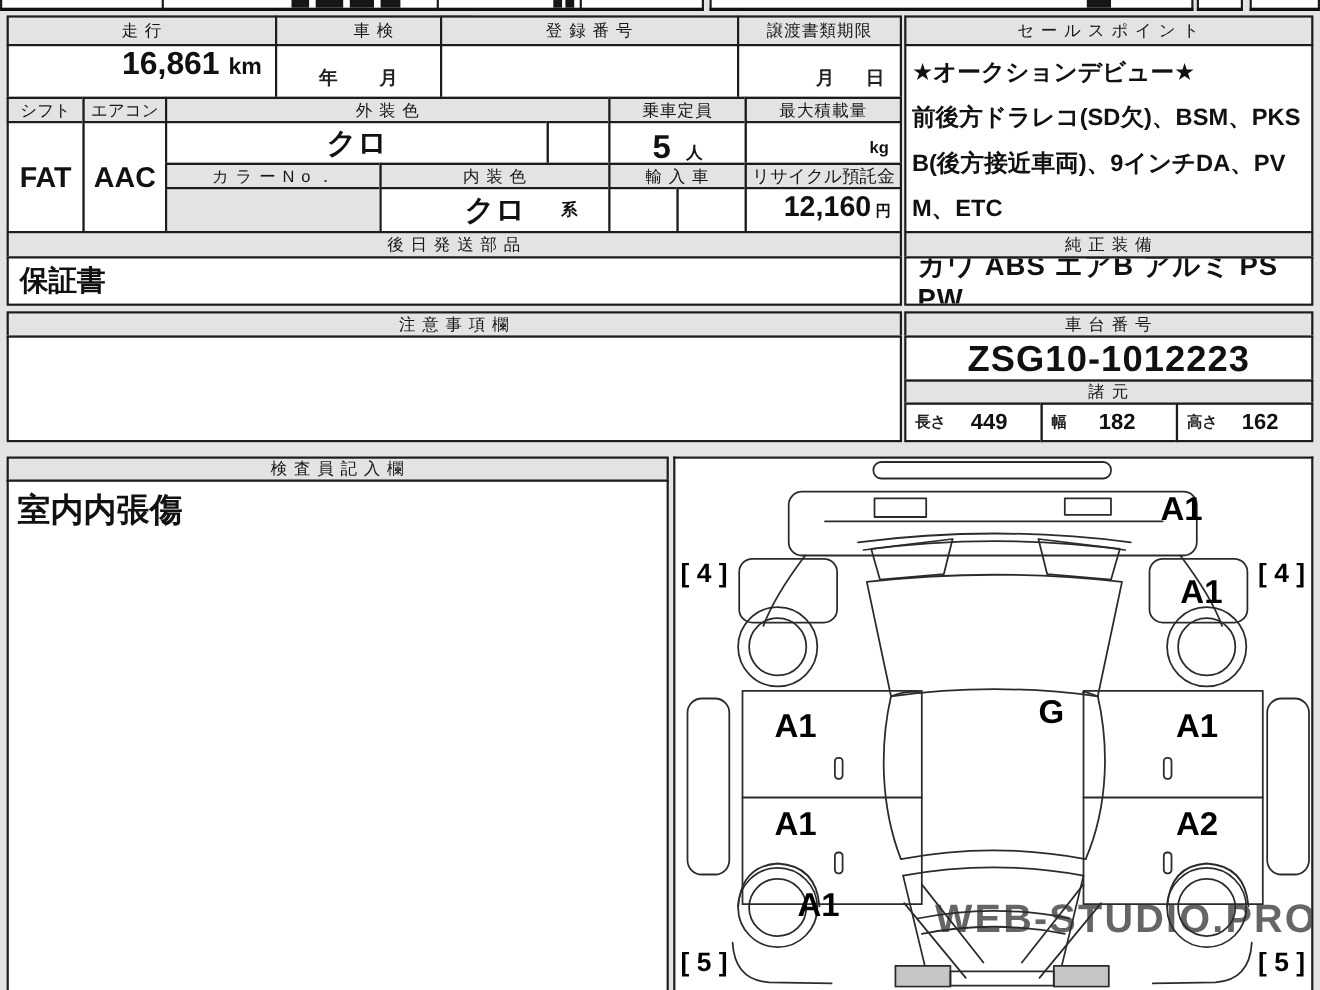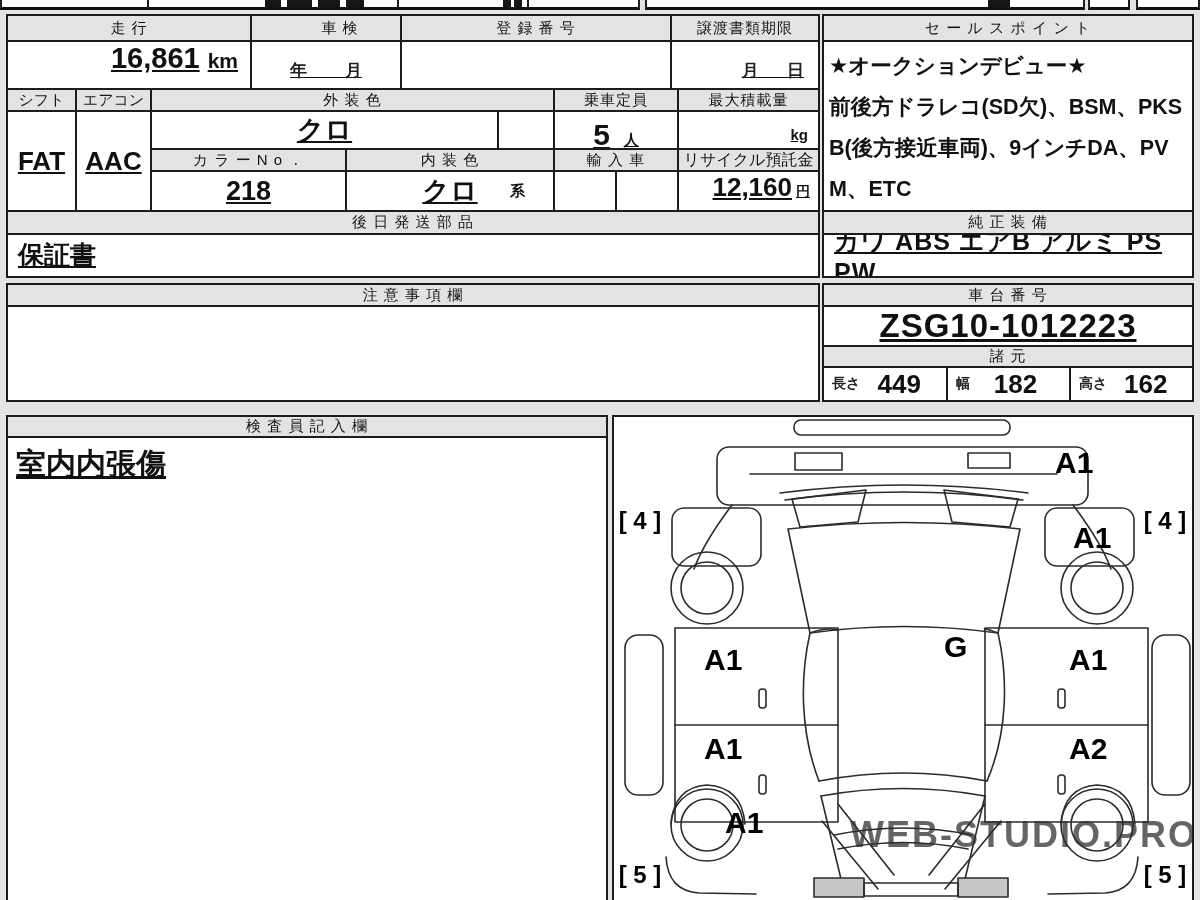--- a/index.html
+++ b/index.html
@@ -4,21 +4,21 @@
 <style>
   html,body{margin:0;padding:0;background:#cfcfcf;}
   .sheet{
     position:relative;width:1200px;height:900px;background:#e4e4e4;overflow:hidden;
     font-family:"Liberation Sans","DejaVu Sans",sans-serif;color:#111;
   }
   .cell{position:absolute;box-sizing:border-box;border:2px solid #1c1c1c;background:#fff;}
   .hdr{background:#e3e3e3;display:flex;align-items:center;justify-content:center;
        font-size:15px;color:#151515;letter-spacing:1px;white-space:pre;}
   .hdr.sm{font-size:16px;letter-spacing:0;}
-  .val{font-weight:bold;display:flex;align-items:center;justify-content:center;overflow:hidden;text-decoration:underline;}
+  .val{font-weight:bold;display:flex;align-items:center;justify-content:center;overflow:hidden;}
   .right-base{justify-content:flex-end;align-items:baseline;}
   .bottom{align-items:flex-end;}
   .pre{white-space:pre;}
   .noborder-bottom{border-bottom:none;}
   
   .strip{position:absolute;box-sizing:border-box;background:#fff;border:2px solid #1c1c1c;
          border-top:none;border-bottom:3px solid #111;}
   .vline{position:absolute;top:0;width:2px;background:#1c1c1c;}
   .smudge{position:absolute;top:0;background:#161616;}
   
@@ -32,21 +32,21 @@
   .ph{font-size:17px;color:#222;font-weight:bold;}
   .rec-val{font-size:26px;}
   .rec-unit{font-size:14px;margin-left:4px;}
   .leftpad{justify-content:flex-start;padding-left:10px;}
   .sales{white-space:pre-line;font-weight:bold;font-size:21.5px;line-height:41px;
          display:block;padding:4px 5px;text-align:left;}
   .equip{font-size:25px;letter-spacing:1px;}
   .chassis{font-size:33px;letter-spacing:1px;}
   .dim{display:flex;align-items:center;padding:0 8px;}
   .dim-label{font-size:14px;font-weight:bold;color:#222;}
-  .dim-value{flex:1;text-align:center;font-weight:bold;font-size:26px;}
+  .dim-value{flex:1;text-align:center;font-weight:bold;font-size:20px;}
   .insp-note{align-items:flex-start;justify-content:flex-start;padding:6px 8px;font-size:30px;}
   .suffix{position:absolute;right:28px;top:50%;transform:translateY(-50%);
           font-size:15px;font-weight:bold;}
   svg text{font-family:"Liberation Sans","DejaVu Sans",sans-serif;font-weight:bold;fill:#000;}
 </style>
 </head>
 <body>
 
 <div class="sheet">
 
@@ -98,21 +98,20 @@
   </div>
   <div class="cell val bottom" style="left:677px;top:110px;width:143px;height:40px;justify-content:flex-end;">
     <span class="kg">kg</span>
   </div>
 
   <div class="cell hdr" style="left:150px;top:148px;width:197px;height:24px;">カ ラ ー N o ．</div>
   <div class="cell hdr" style="left:345px;top:148px;width:210px;height:24px;">内 装 色</div>
   <div class="cell hdr" style="left:553px;top:148px;width:126px;height:24px;">輸 入 車</div>
   <div class="cell hdr sm" style="left:677px;top:148px;width:143px;height:24px;">リサイクル預託金</div>
 
-  <div class="cell val color-val" style="left:150px;top:170px;width:197px;height:42px;">218</div>
   <div class="cell val color-val" style="left:345px;top:170px;width:210px;height:42px;">
     <span>クロ</span>
     <span class="suffix">系</span>
   </div>
   <div class="cell val" style="left:553px;top:170px;width:64px;height:42px;"></div>
   <div class="cell val" style="left:615px;top:170px;width:64px;height:42px;"></div>
   <div class="cell val right-base" style="left:677px;top:170px;width:143px;height:42px;padding-right:8px;">
     <span class="rec-val">12,160</span>
     <span class="rec-unit">円</span>
   </div>

